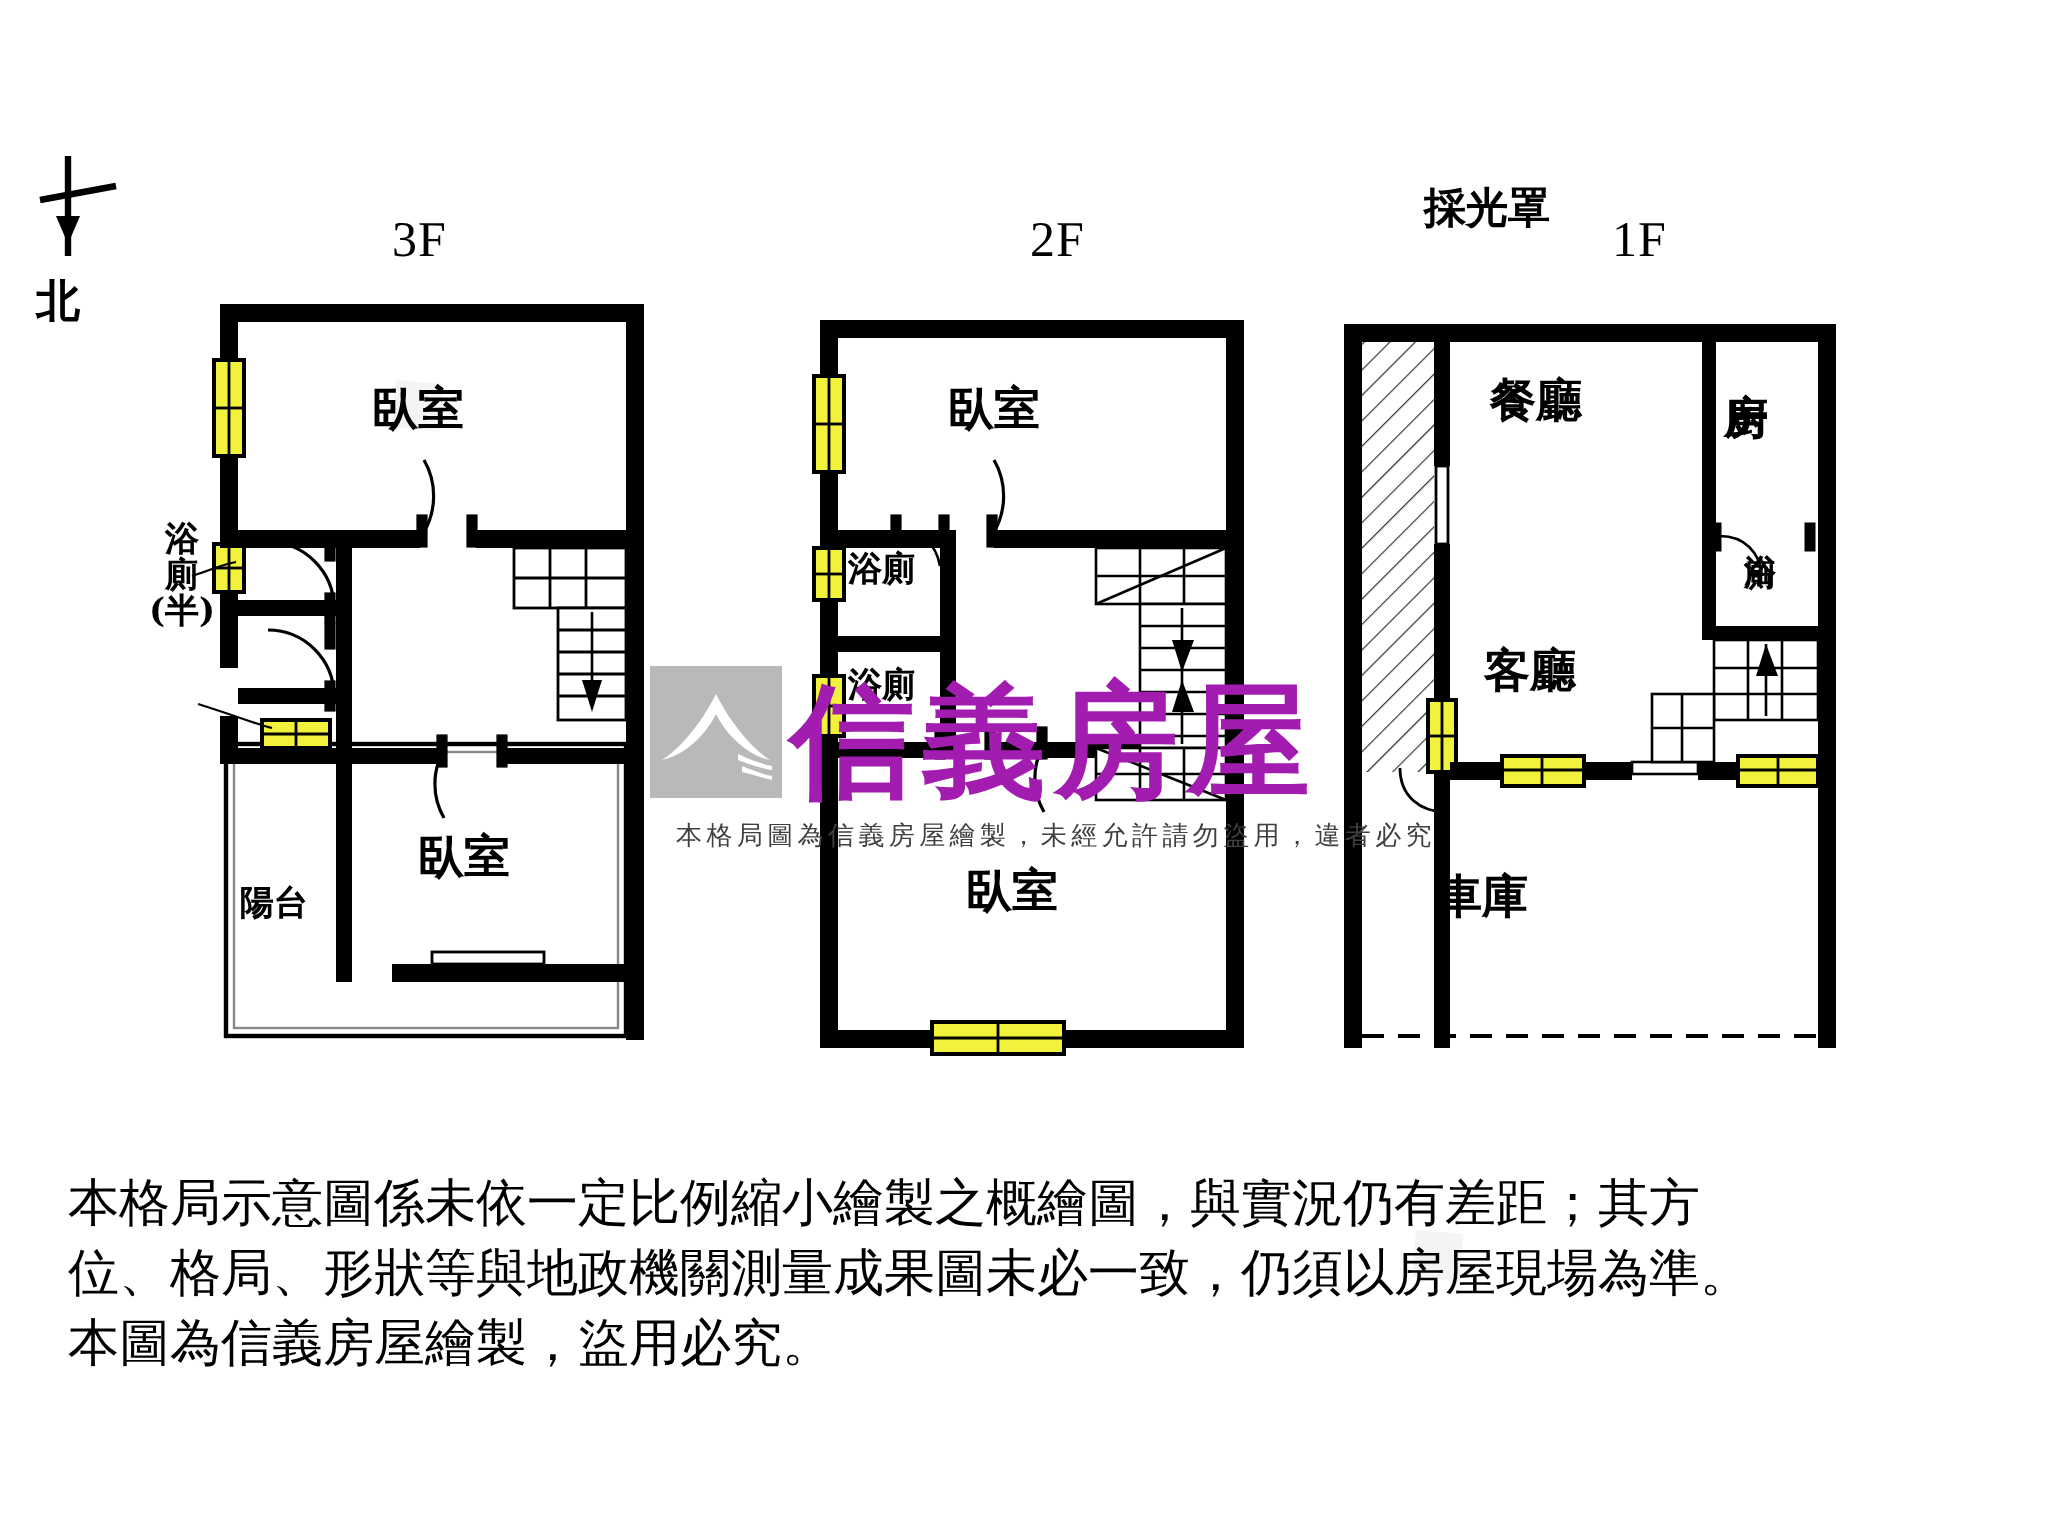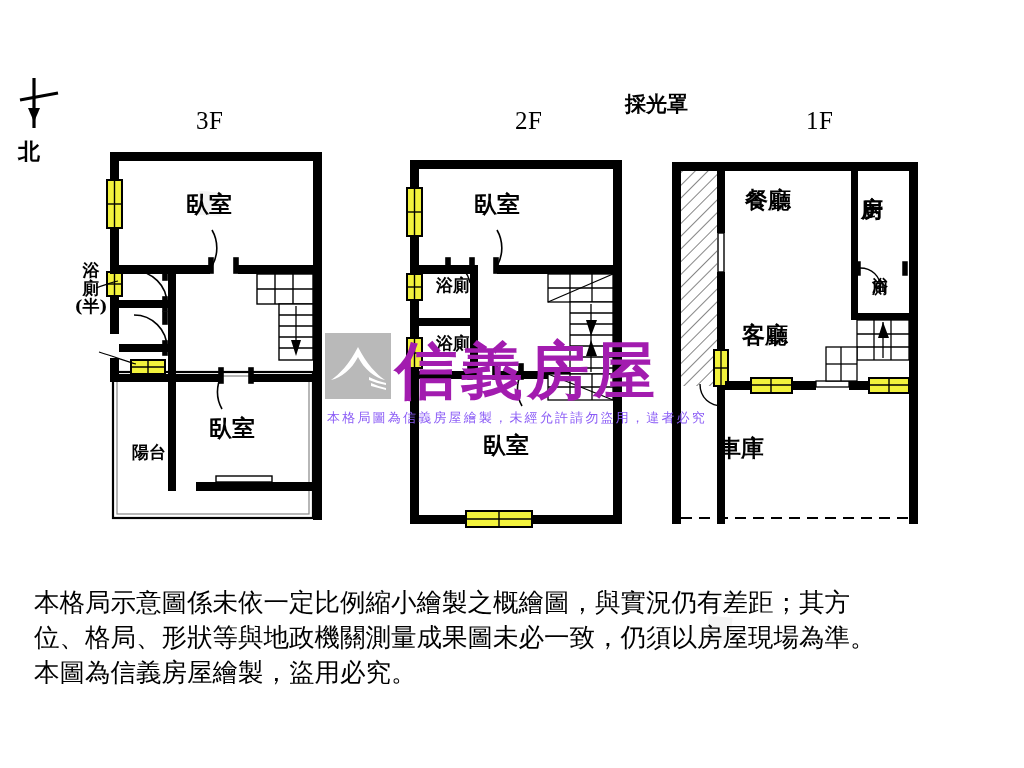--- a/index.html
+++ b/index.html
@@ -41,21 +41,20 @@
   }
   .room-label {
     font-size: 23px;
     font-weight: 700;
     font-family: Liberation Mono, monospace;
   }
   .room-label-sm {
     font-size: 17px;
     font-weight: 700;
     font-family: "DejaVu Serif", "Liberation Serif", serif;
-    padding-left: 12px;
   }
   .room-label-vert {
     font-size: 22px;
     font-weight: 700;
     writing-mode: vertical-rl;
     text-orientation: upright;
     font-family: "DejaVu Serif", "Liberation Serif", serif;
     line-height: 1;
   }
   .callout-label {
@@ -65,21 +64,21 @@
     font-family: "DejaVu Serif", "Liberation Serif", serif;
   }
   .north-label {
     font-size: 22px;
     font-weight: 700;
     font-family: "DejaVu Serif", "Liberation Serif", serif;
   }
   .annot-top {
     font-size: 21px;
     font-weight: 700;
-    text-align: left;
+    text-align: right;
     font-family: "DejaVu Serif", "Liberation Serif", serif;
     line-height: 1.15;
   }
   #disclaimer {
     position: absolute;
     left: 34px;
     top: 585px;
     width: 960px;
     font-family: "DejaVu Serif", "Liberation Serif", serif;
     font-size: 25.5px;
@@ -109,24 +108,24 @@
     top: -4px;
     font-size: 62px;
     font-weight: 700;
     color: #a21caf;
     font-family: "DejaVu Serif", "Liberation Serif", serif;
     letter-spacing: 4px;
     white-space: nowrap;
   }
   #wm-sub {
     position: absolute;
-    left: 2px;
+    left: 13px;
     top: 76px;
     font-size: 13px;
-    color: #8b5cf6;
+    color: #404040;
     font-family: "DejaVu Sans", "Liberation Sans", sans-serif;
     letter-spacing: 2.2px;
     white-space: nowrap;
   }
   .diag-wm {
     position: absolute;
     color: #f4f4f4;
     font-size: 44px;
     font-weight: 700;
     font-family: "DejaVu Serif", serif;

